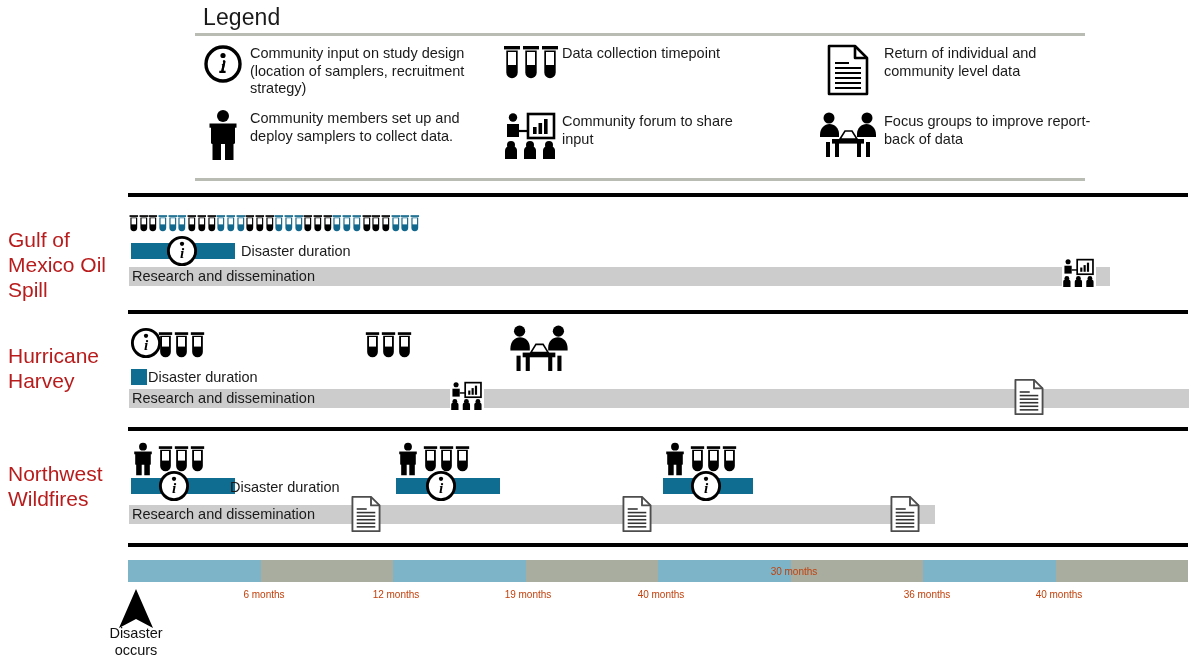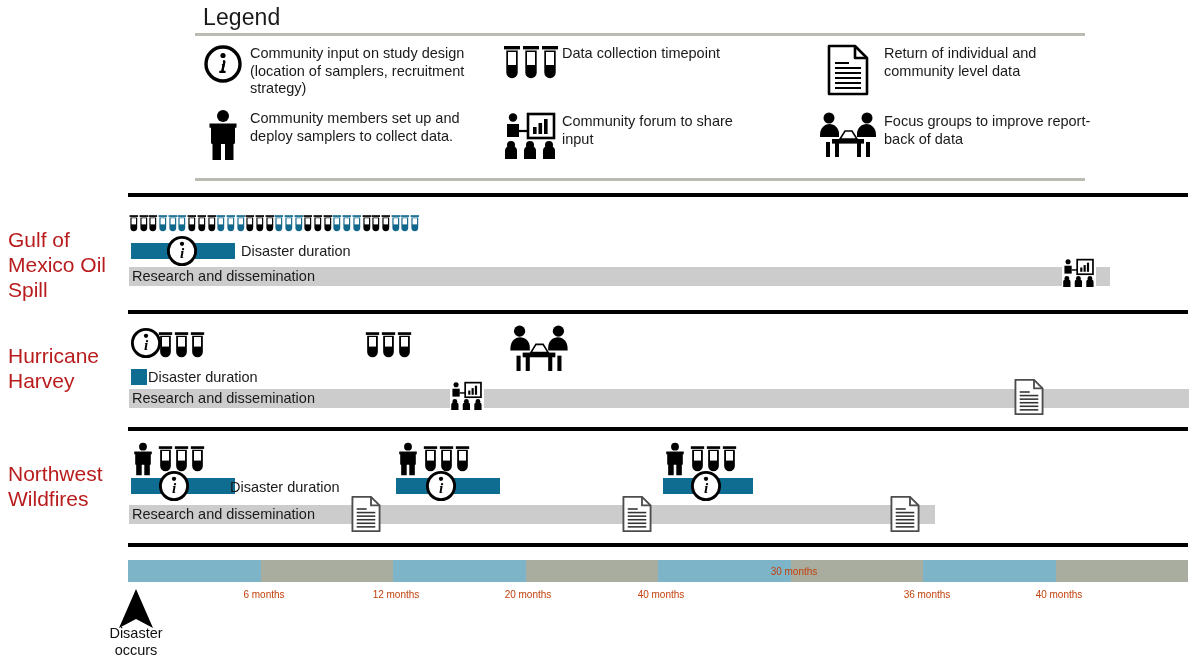--- a/index.html
+++ b/index.html
@@ -627,20 +627,20 @@
   <div class="abs" style="left:116px;top:588px;">
     <svg width="40" height="42" viewBox="0 0 40 42" aria-hidden="true">
       <path d="M20 1 L37 40 L20 31 L3 40 Z" fill="#000"></path>
     </svg>
   </div>
   <div class="abs" id="disaster-occurs-label" style="left:91px;top:625px;">Disaster occurs</div>
 
   <div class="abs" id="axis-ticks">
       <div class="abs axis-lab" style="left: 194px; top: 589px; width: 140px;">6 months</div>
       <div class="abs axis-lab" style="left: 326px; top: 589px; width: 140px;">12 months</div>
-      <div class="abs axis-lab" style="left: 458px; top: 589px; width: 140px;">20 months</div>
+      <div class="abs axis-lab" style="left: 458px; top: 589px; width: 140px;">19 months</div>
       <div class="abs axis-lab" style="left: 591px; top: 589px; width: 140px;">40 months</div>
       <div class="abs axis-lab" style="left: 724px; top: 566px; width: 140px;">30 months</div>
       <div class="abs axis-lab" style="left: 857px; top: 589px; width: 140px;">36 months</div>
       <div class="abs axis-lab" style="left: 989px; top: 589px; width: 140px;">40 months</div>
     </div>
 
 </div>
 
 </body></html>

